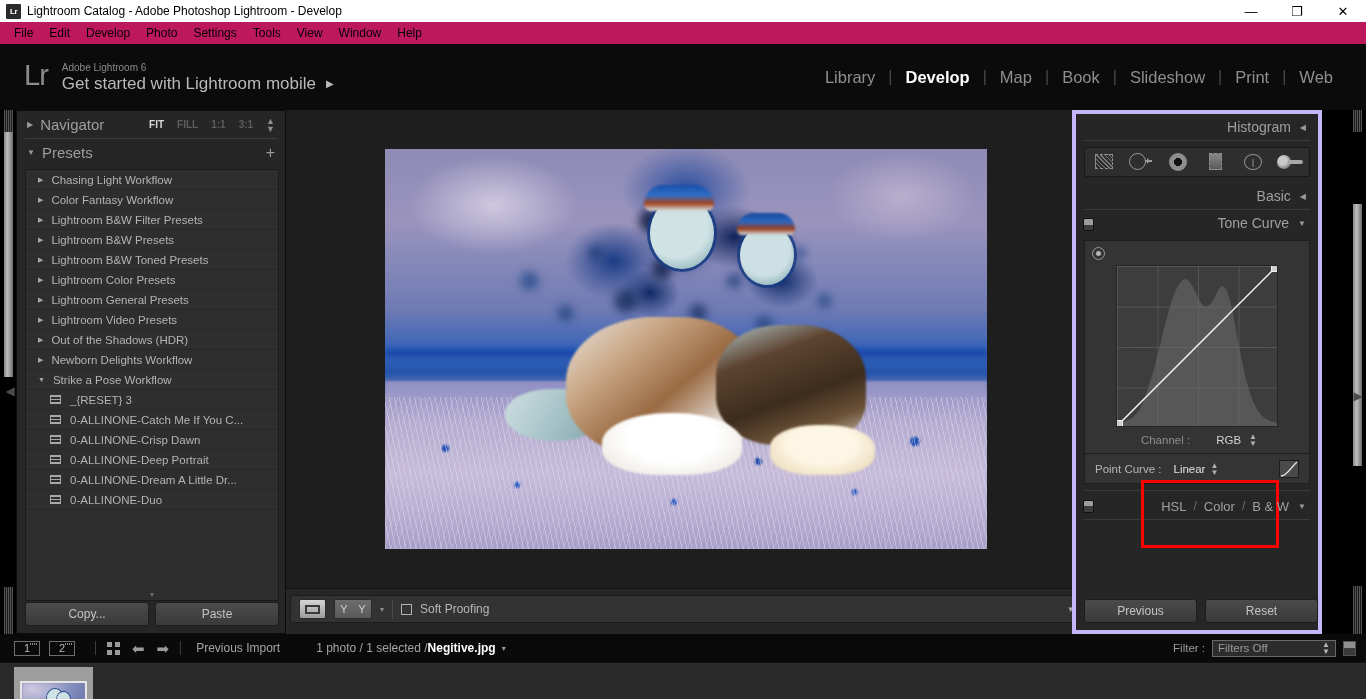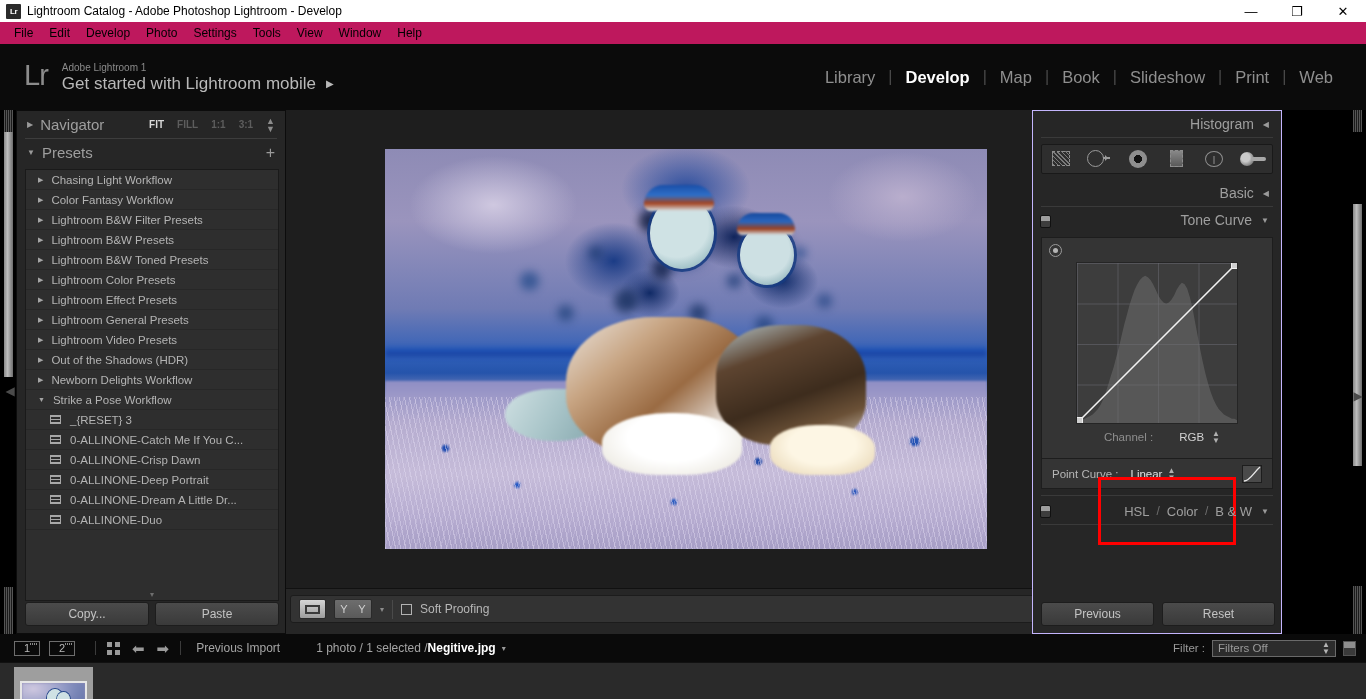--- a/index.html
+++ b/index.html
@@ -288,22 +288,22 @@
   .tb-sep { width: 1px; height: 19px; background: #4a4a4a; }
   .tb-check {
     width: 11px; height: 11px; border: 1px solid #b2b2b2; background: #333;
     display: inline-block;
   }
   .tb-label { font-size: 12px; color: #b7b7b7; }
   .tb-right-caret { margin-left: auto; color: #b0b0b0; font-size: 9px; }
 
   
   .right-panel {
-    position: absolute; left: 1032px; top: 66px; width: 250px; height: 524px;
-    background: #262626; border: 1px solid #c4b5fd;
+    position: absolute; left: 1072px; top: 66px; width: 250px; height: 524px;
+    background: #262626; border: 4px solid #c4b5fd;
   }
   .rp-section-head {
     height: 26px; display: flex; align-items: center; justify-content: flex-end;
     padding-right: 12px; position: relative;
   }
   .rp-title { font-size: 14px; color: #9f9f9f; font-weight: 300; }
   .rp-tri { margin-left: 9px; font-size: 8px; color: #9a9a9a; }
   .rp-switch {
     position: absolute; left: 7px; top: 8px; width: 11px; height: 13px;
     border: 1px solid #111; border-radius: 2px;
@@ -355,21 +355,21 @@
     position: absolute; left: 0; top: 0; width: 14px; height: 14px; border-radius: 50%;
     background: radial-gradient(circle at 40% 40%, #c9c9c9 0 35%, #6e6e6e 80%);
   }
   .ic-brush b {
     position: absolute; left: 11px; top: 5px; width: 15px; height: 4px; border-radius: 2px;
     background: #a8a8a8;
   }
 
   .curve-panel {
     margin: 4px 8px 0; background: #343434; border: 1px solid #1d1d1d;
-    padding: 8px 10px 8px; position: relative;
+    padding: 8px 10px 0; position: relative;
   }
   .target-adjust {
     position: absolute; left: 7px; top: 6px; width: 13px; height: 13px;
     border-radius: 50%; border: 1px solid #9a9a9a;
     display: flex; align-items: center; justify-content: center;
   }
   .target-adjust i {
     width: 5px; height: 5px; border-radius: 50%; background: #b5b5b5; display: block;
   }
   .curve-box {
@@ -509,21 +509,21 @@
       <div class="menu-item">View</div>
       <div class="menu-item">Window</div>
       <div class="menu-item">Help</div>
     </div>
 
   <div class="appbody">
 
     <div class="topbar">
       <div class="lr-logo">Lr</div>
       <div class="identity">
-        <div class="identity-small">Adobe Lightroom 1</div>
+        <div class="identity-small">Adobe Lightroom 6</div>
         <div class="identity-big">
           <span>Get started with Lightroom mobile</span>
           <span class="ident-arrow">▶</span>
         </div>
       </div>
       <div class="modules" id="modules">
           <span class="module">Library</span>
           <span class="module-sep">|</span>
           <span class="module active">Develop</span>
           <span class="module-sep">|</span>
@@ -585,24 +585,20 @@
             <span class="tri">▶</span>
             <span>Lightroom B&amp;W Presets</span>
           </div>
           <div class="preset-row">
             <span class="tri">▶</span>
             <span>Lightroom B&amp;W Toned Presets</span>
           </div>
           <div class="preset-row">
             <span class="tri">▶</span>
             <span>Lightroom Color Presets</span>
-          </div>
-          <div class="preset-row">
-            <span class="tri">▶</span>
-            <span>Lightroom Effect Presets</span>
           </div>
           <div class="preset-row">
             <span class="tri">▶</span>
             <span>Lightroom General Presets</span>
           </div>
           <div class="preset-row">
             <span class="tri">▶</span>
             <span>Lightroom Video Presets</span>
           </div>
           <div class="preset-row">

